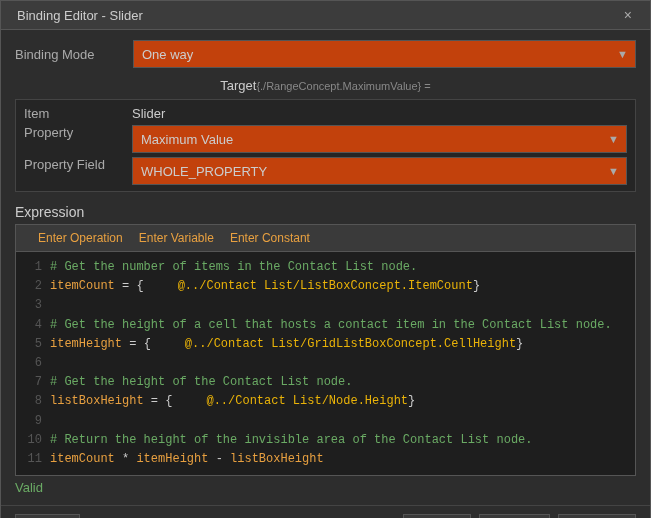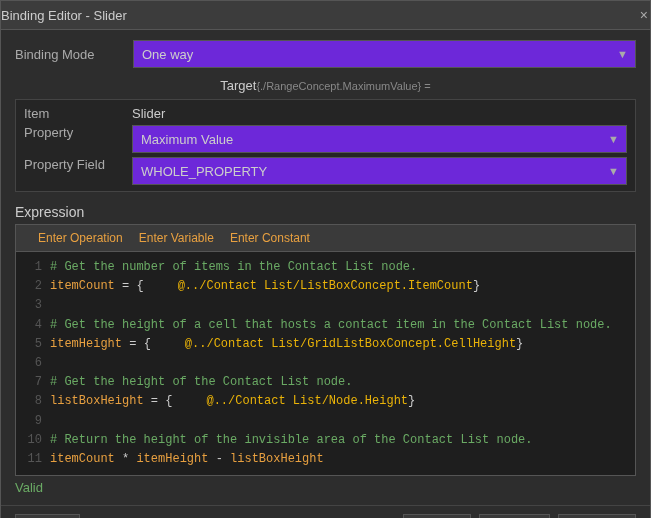--- a/index.html
+++ b/index.html
@@ -15,21 +15,21 @@
     .dialog {
       width: 651px;
       height: 518px;
       background: #2d2d2d;
       border: 1px solid #555;
       display: flex;
       flex-direction: column;
     }
     .title-bar {
       background: #3c3c3c;
-      padding: 6px 0;
+      padding: 6px 16px;
       display: flex;
       align-items: center;
       justify-content: space-between;
       border-bottom: 1px solid #555;
       flex-shrink: 0;
     }
     .title-bar-text {
       color: #cccccc;
       font-size: 13px;
     }
@@ -58,21 +58,21 @@
       width: 110px;
       flex-shrink: 0;
       font-size: 13px;
     }
     .select-wrapper {
       flex: 1;
       position: relative;
     }
     .select-box {
       width: 100%;
-      background: #6d28d9;
+      background: #c2410c;
       border: 1px solid #555;
       color: #cccccc;
       padding: 4px 28px 4px 8px;
       font-size: 13px;
       appearance: none;
       cursor: pointer;
       height: 28px;
     }
     .select-arrow {
       position: absolute;

